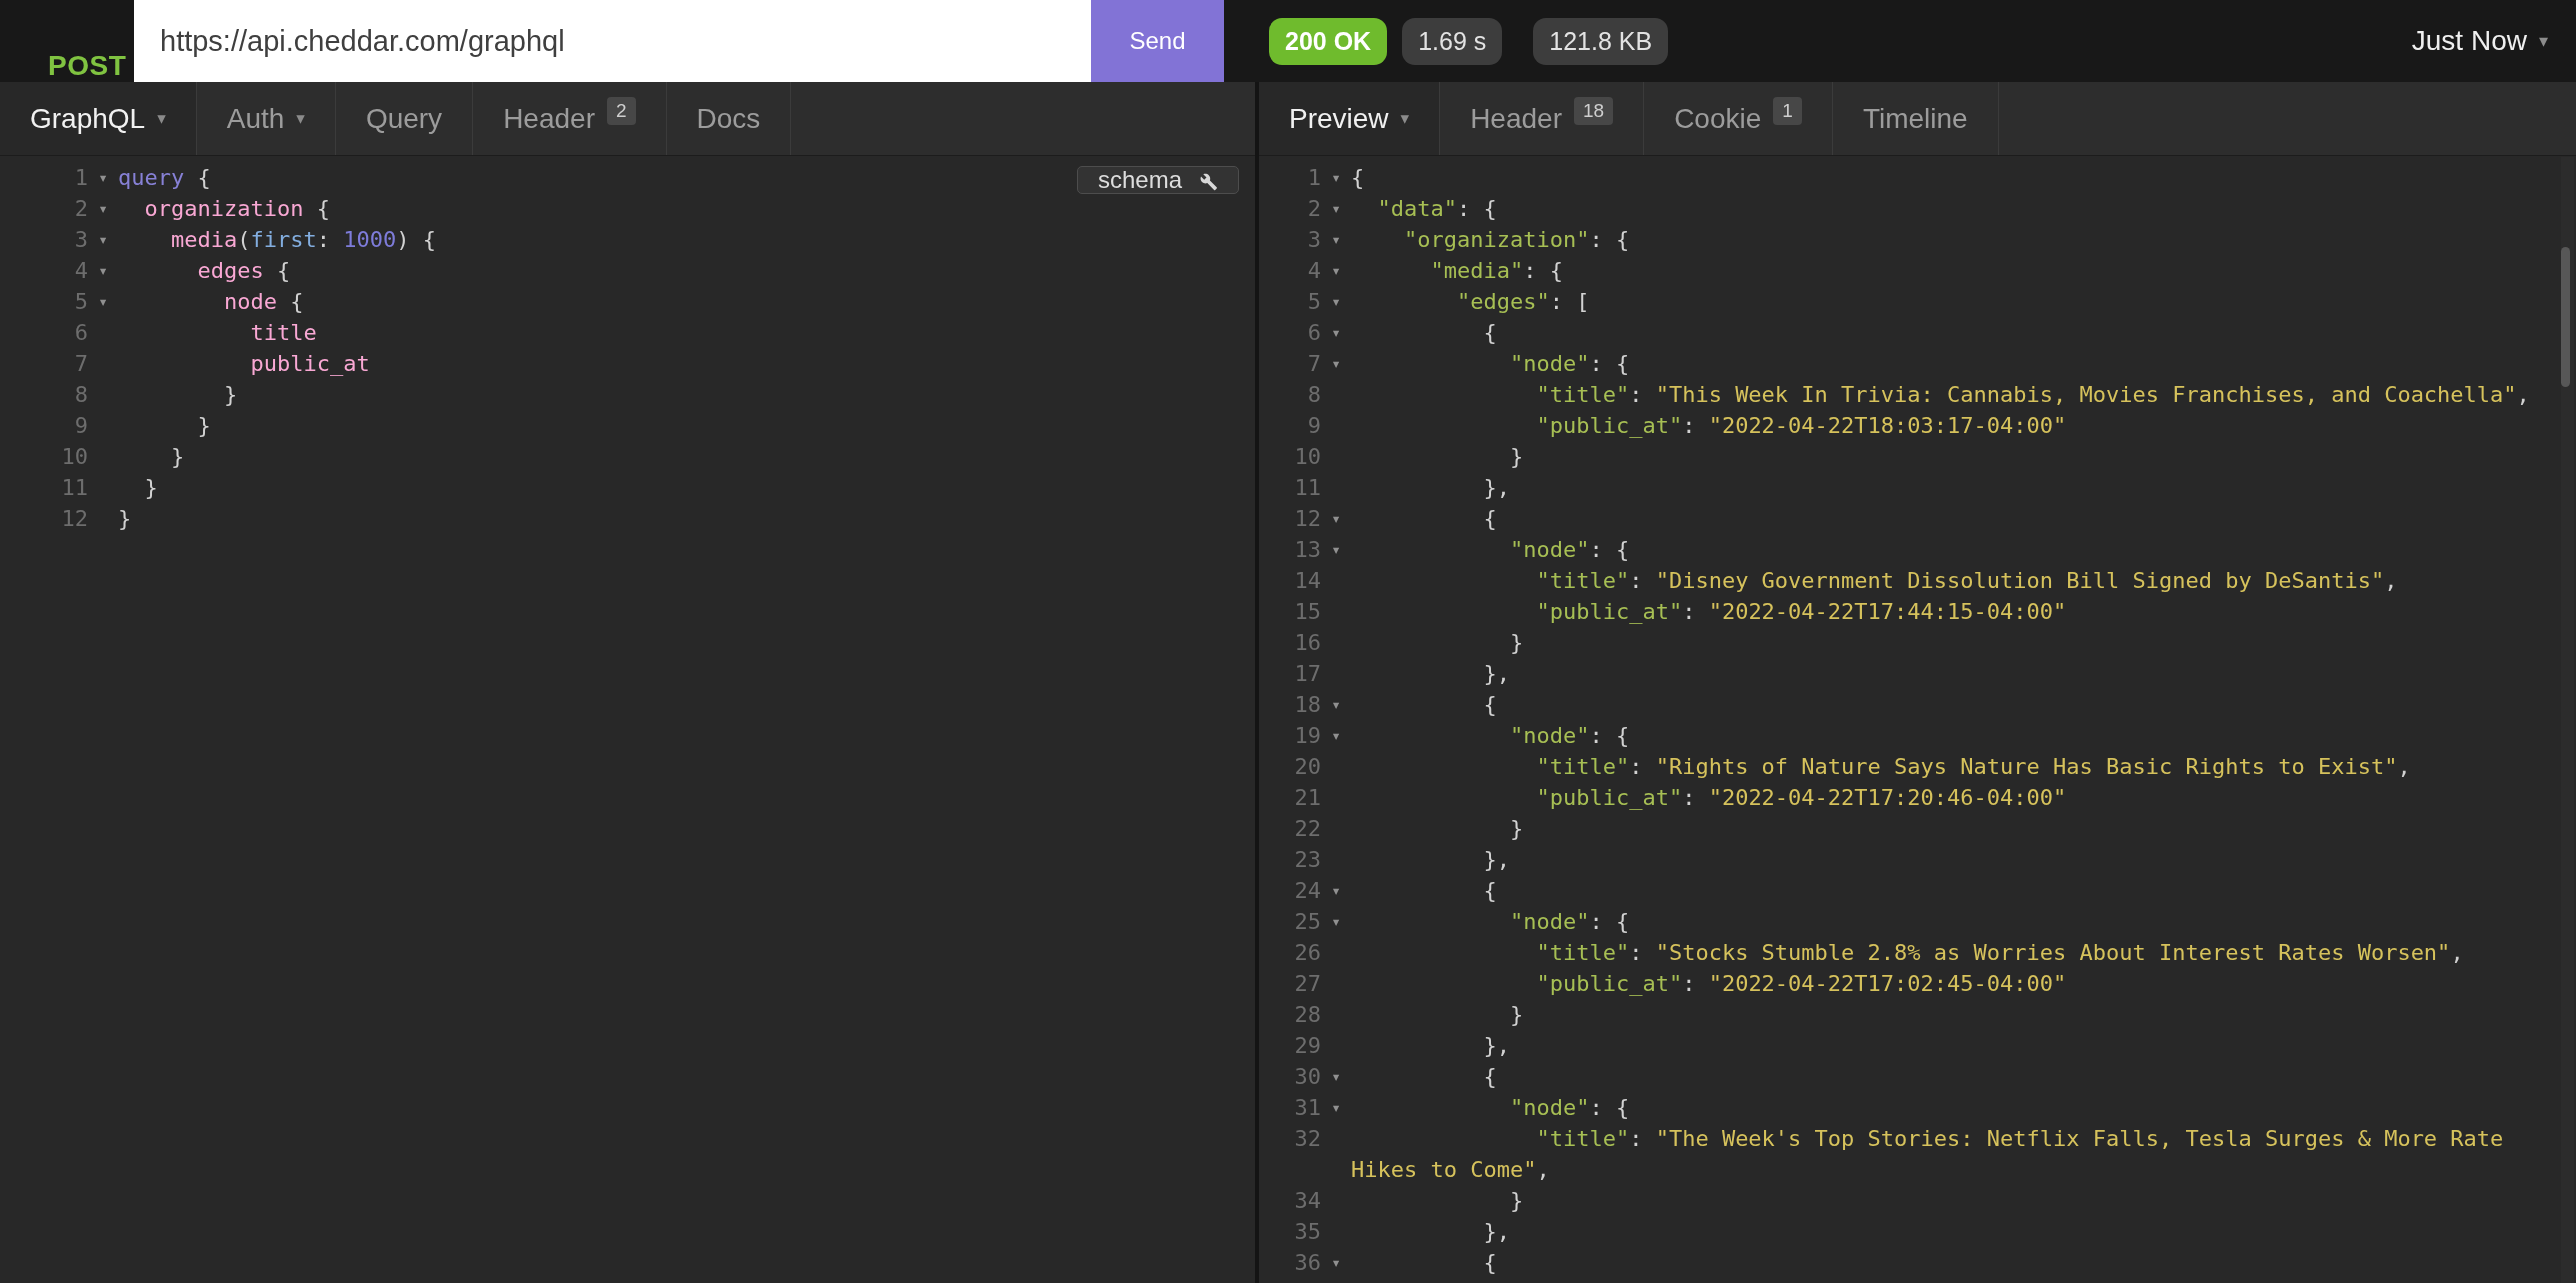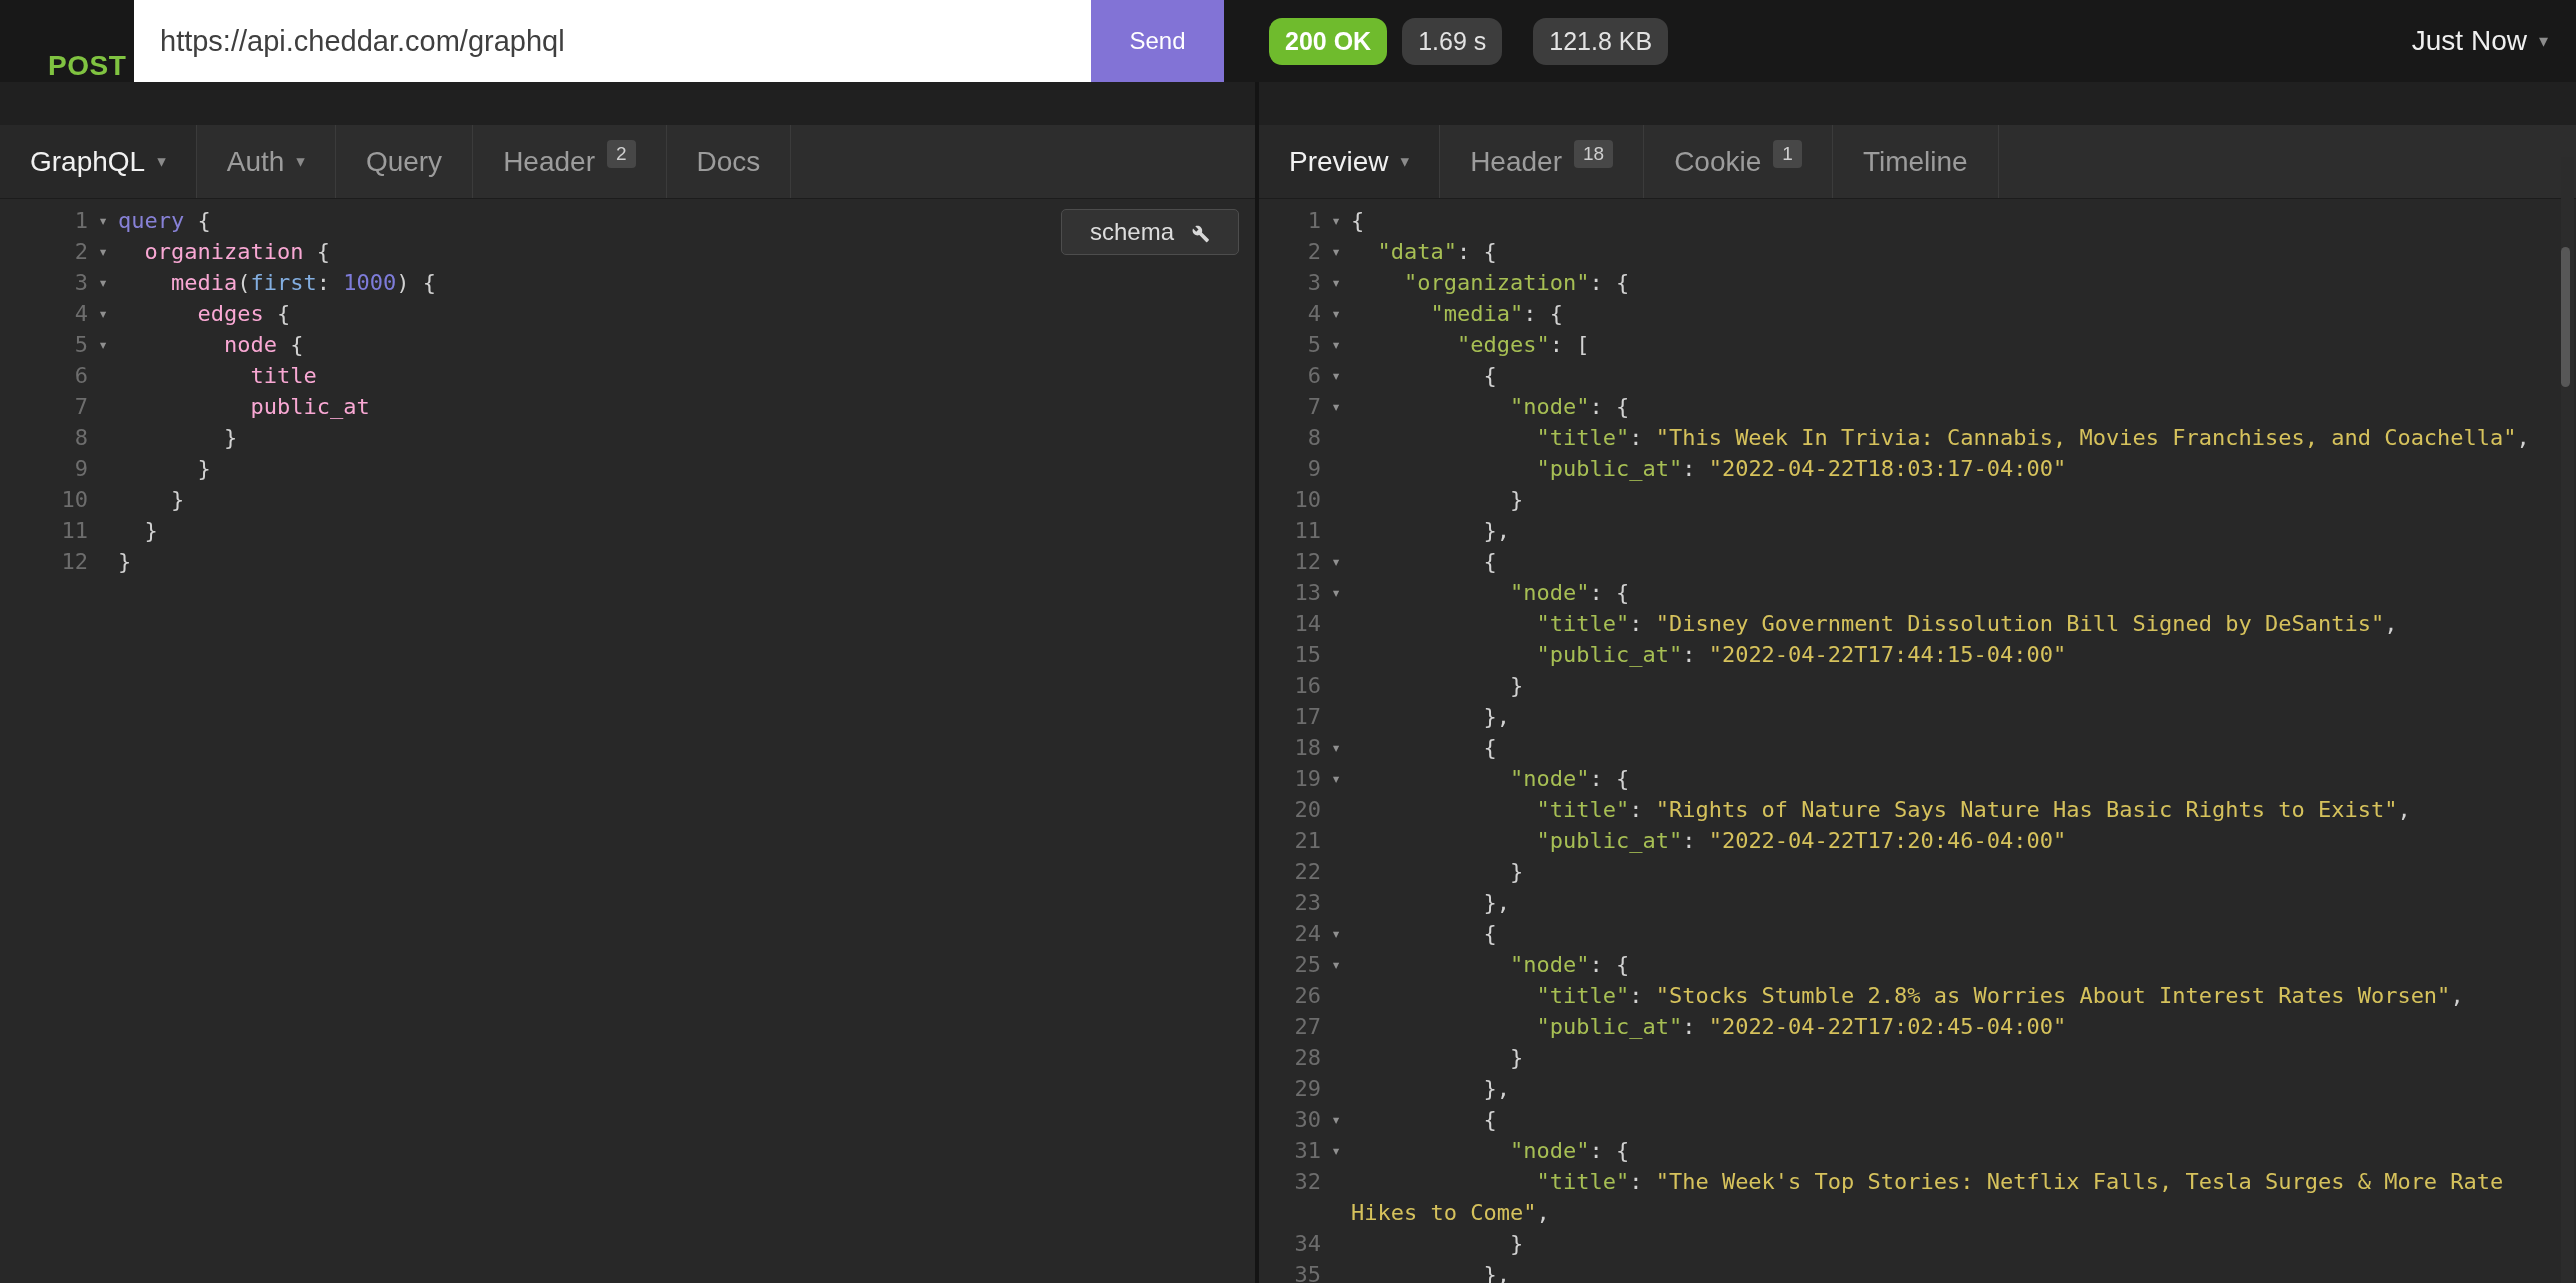--- a/index.html
+++ b/index.html
@@ -24,21 +24,21 @@
 
   
   .main { display:flex; height:1201px; }
   .pane { display:flex; flex-direction:column; }
   .pane.left { width:1255px; }
   .divider { width:4px; background:#141414; }
   .pane.right { flex:1; position:relative; }
 
   
   .tabbar { height:74px; background:#2d2d2d; display:flex; align-items:stretch;
-            border-bottom:1px solid #1c1c1c;margin-top:43px; }
+            border-bottom:1px solid #1c1c1c; }
   .tab { display:flex; align-items:center; padding:0 30px; gap:12px; font-size:28px;
          color:#9c9c9c; border-right:1px solid #3b3b3b; cursor:pointer; white-space:nowrap; }
   .tab.active { color:#f1f1f1; background:#282828; }
   .tab-badge { font-size:19px; background:#474747; color:#cfcfcf; padding:3px 9px;
                border-radius:4px; transform:translateY(-8px); }
   .tab-caret { color:#8b8b8b; font-size:17px; }
 
   
   .editor { flex:1; background:#282828; position:relative; overflow:hidden;
             font-family:"DejaVu Sans Mono", monospace; font-size:22px; line-height:31px;
@@ -54,21 +54,21 @@
 
   .t-pl  { color:#d2d2d2; }
   .t-kw  { color:#8781d6; }
   .t-fld { color:#f9a8d4; }
   .t-key { color:#a7bf54; }
   .t-attr{ color:#83aee0; }
   .t-num { color:#7e7cda; }
   .t-str { color:#d6c25c; }
 
   
-  .schema-button { position:absolute; top:10px; right:16px; height:46px; padding:0 28px;
+  .schema-button { position:absolute; top:10px; right:16px; height:28px; padding:0 20px;
                    display:flex; align-items:center; gap:12px; background:#333333;
                    border:1px solid #4d4d4d; border-radius:5px; color:#dddddd; font-size:24px;
                    font-family:"Liberation Sans", sans-serif; cursor:pointer; }
   .schema-button svg { display:block; }
 
   
   .scroll-track { position:absolute; right:2px; top:75px; bottom:0; width:13px; background:#2c2c2c; }
   .scroll-thumb { position:absolute; right:4px; top:90px; width:9px; height:140px;
                   background:#575757; border-radius:5px; cursor:grab; }
 </style>

